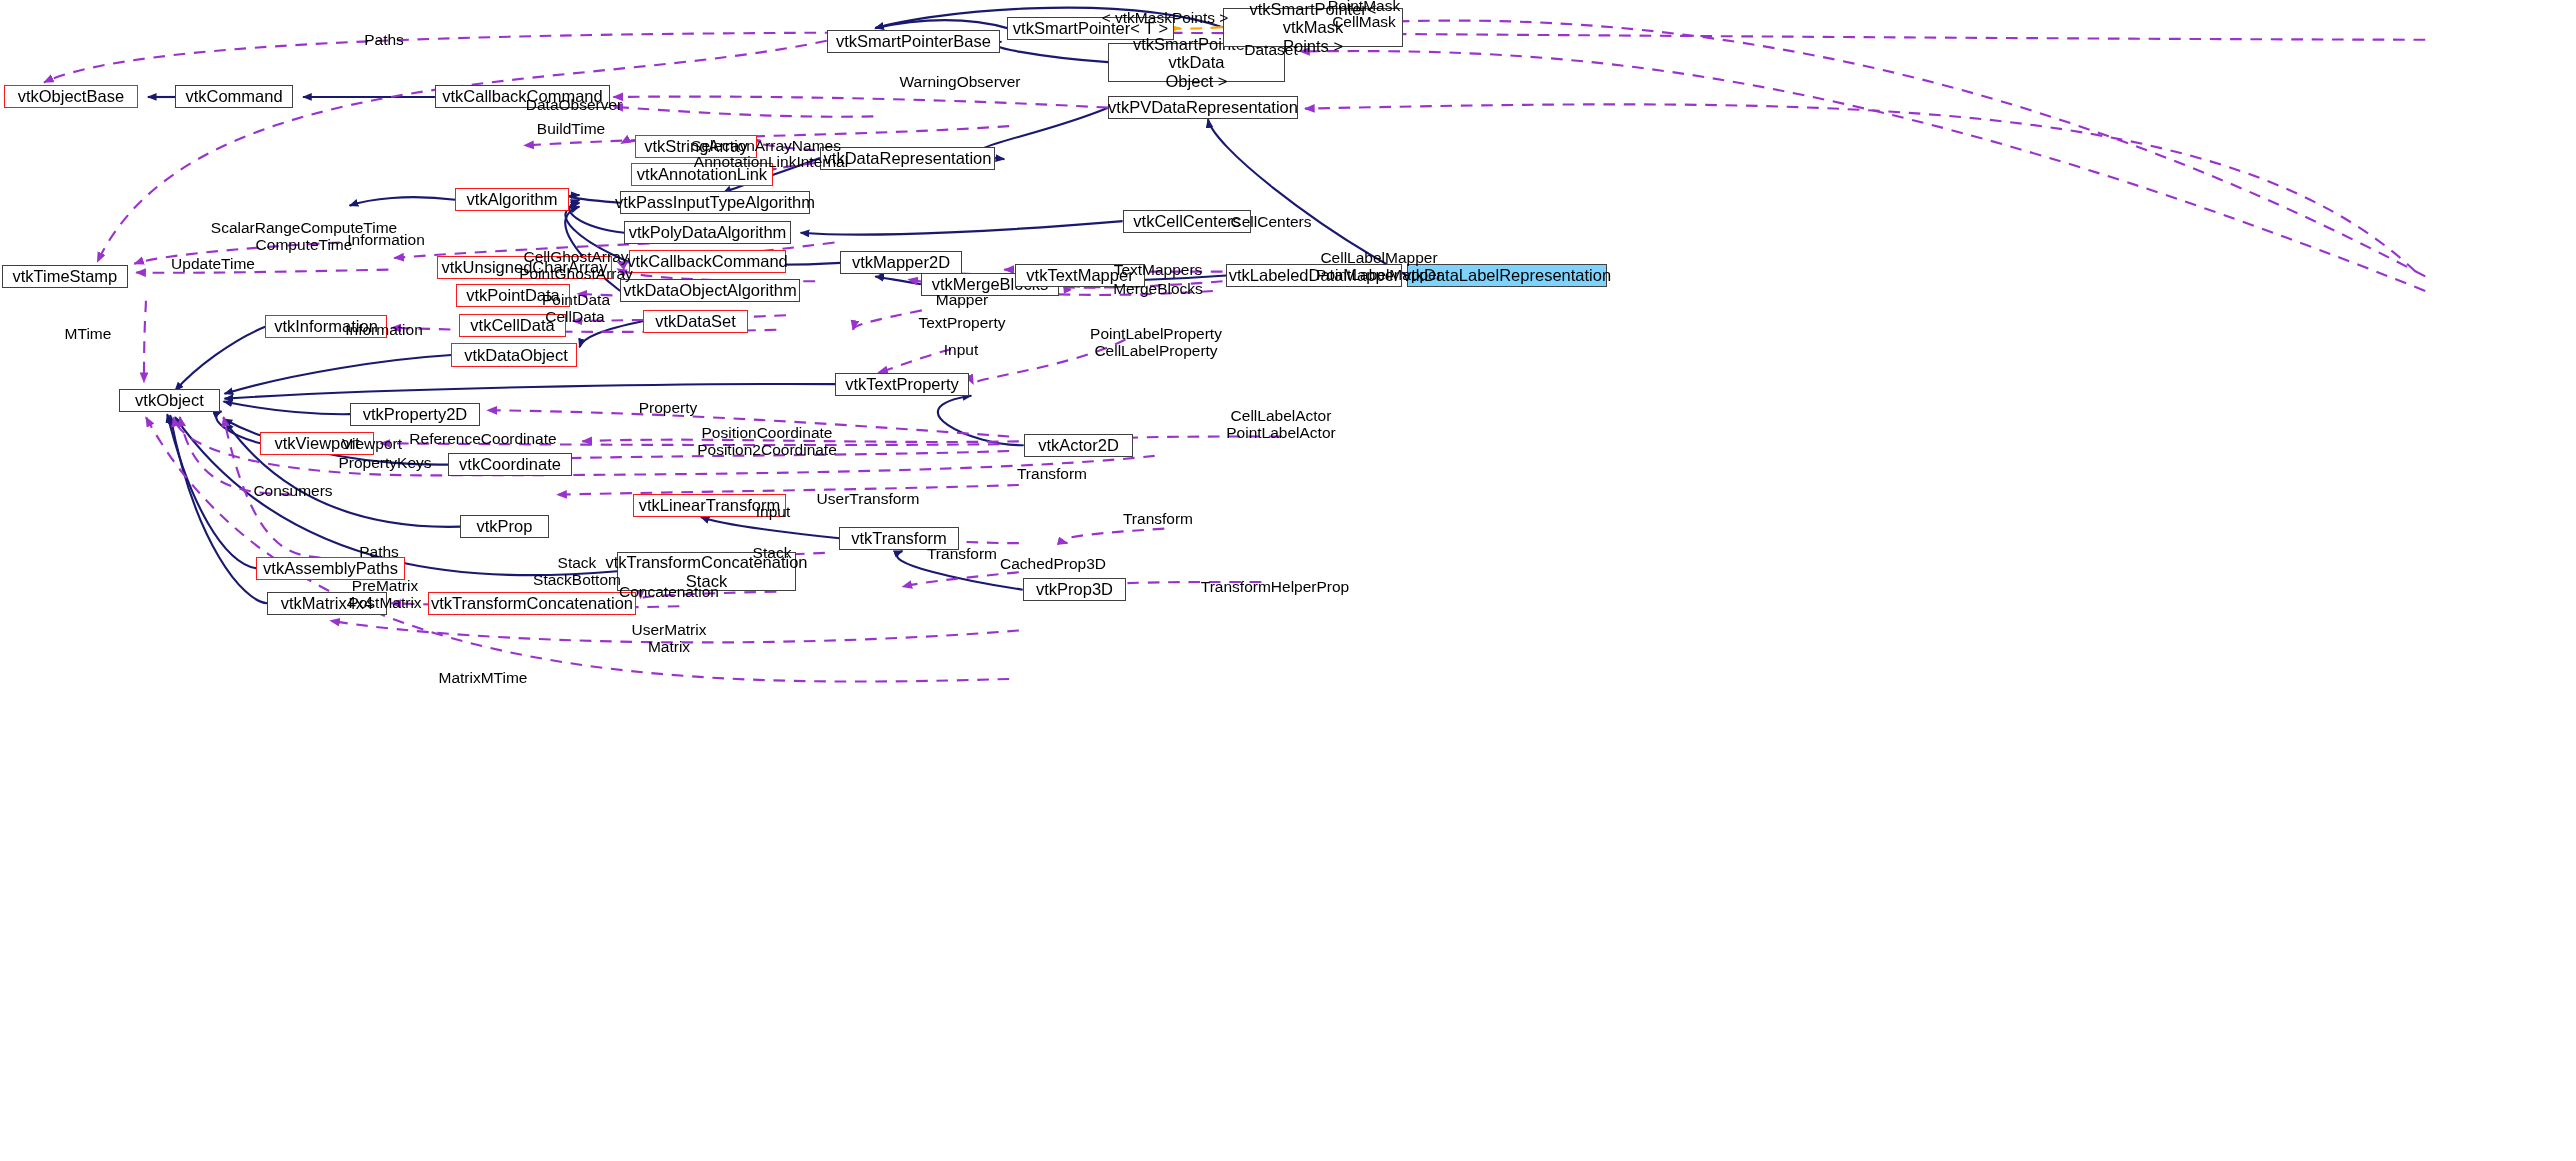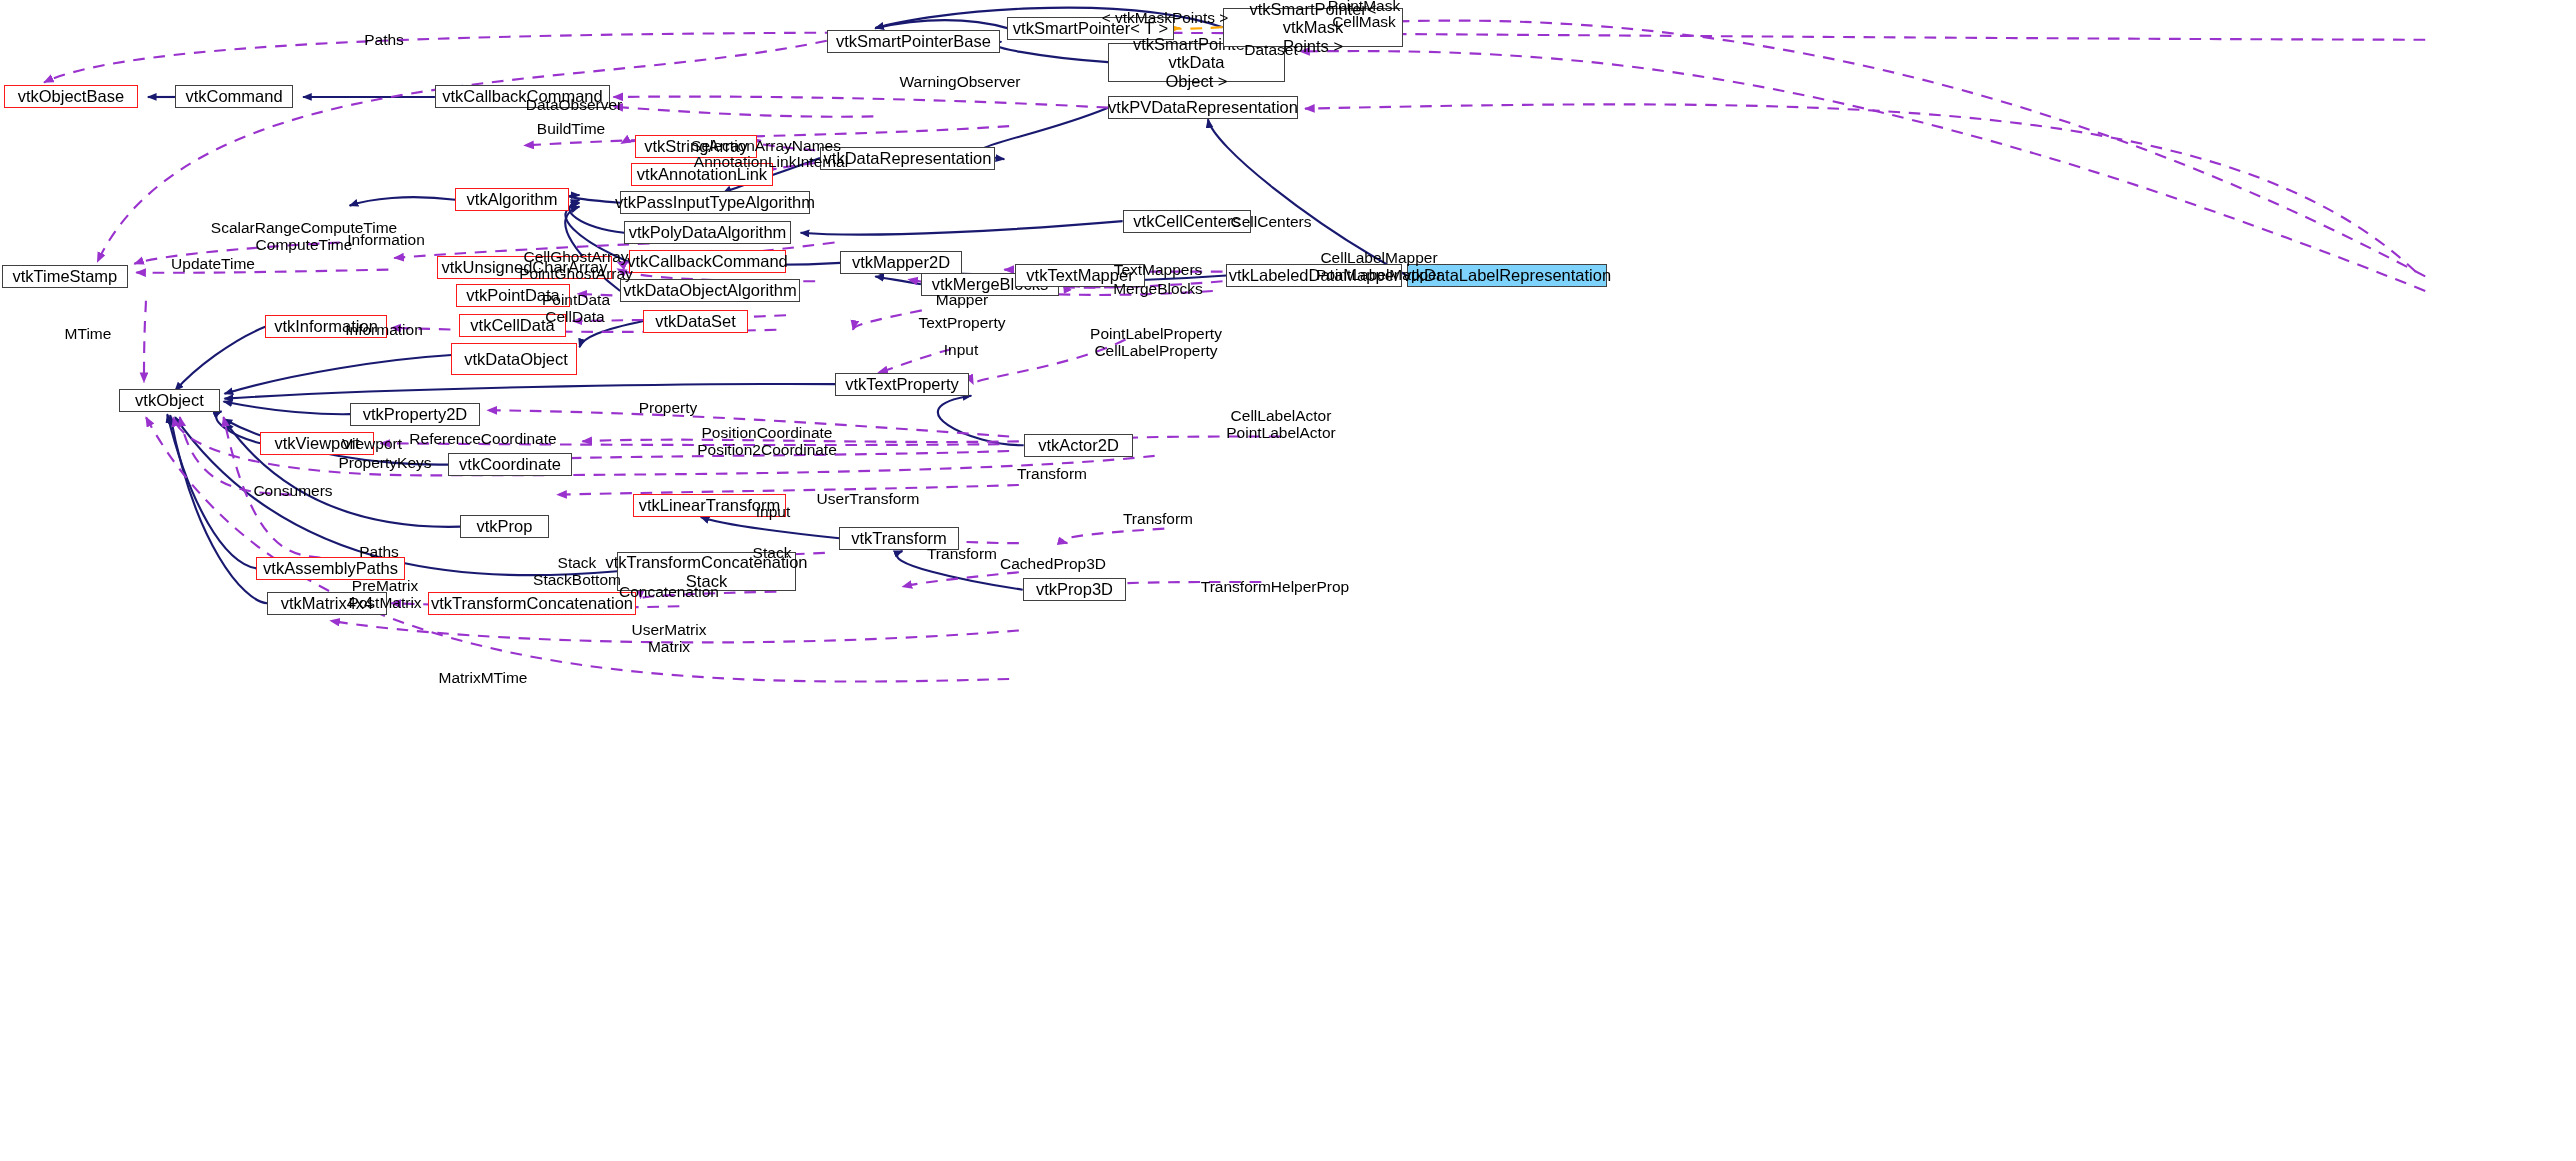--- a/index.html
+++ b/index.html
@@ -191,21 +191,21 @@
       <div class="node plain" style="left: 921px; top: 273px; width: 138px; height: 23px;">vtkMergeBlocks</div>
       <div class="node plain" style="left: 1015px; top: 264px; width: 130px; height: 23px;">vtkTextMapper</div>
       <div class="node plain" style="left: 1226px; top: 264px; width: 176px; height: 23px;">vtkLabeledDataMapper</div>
       <div class="node target" style="left: 1407px; top: 264px; width: 200px; height: 23px;">vtkDataLabelRepresentation</div>
       <div class="node red" style="left: 456px; top: 284px; width: 114px; height: 23px;">vtkPointData</div>
       <div class="node plain" style="left: 620px; top: 279px; width: 180px; height: 23px;">vtkDataObjectAlgorithm</div>
       <div class="node red" style="left: 459px; top: 314px; width: 107px; height: 23px;">vtkCellData</div>
       <div class="node red" style="left: 643px; top: 310px; width: 105px; height: 23px;">vtkDataSet</div>
       <div class="node plain" style="left: 1.9px; top: 265px; width: 126px; height: 23px;">vtkTimeStamp</div>
       <div class="node red" style="left: 265px; top: 315px; width: 122px; height: 23px;">vtkInformation</div>
-      <div class="node red" style="left: 451px; top: 343px; width: 126px; height: 32px; padding-left: 8px;">vtkDataObject</div>
+      <div class="node red" style="left: 451px; top: 343px; width: 126px; height: 24px; padding-left: 8px;">vtkDataObject</div>
       <div class="node plain" style="left: 835px; top: 373px; width: 134px; height: 23px;">vtkTextProperty</div>
       <div class="node plain" style="left: 119px; top: 389px; width: 101px; height: 23px;">vtkObject</div>
       <div class="node plain" style="left: 350px; top: 403px; width: 130px; height: 23px;">vtkProperty2D</div>
       <div class="node red" style="left: 260px; top: 432px; width: 114px; height: 23px;">vtkViewport</div>
       <div class="node plain" style="left: 448px; top: 453px; width: 124px; height: 23px;">vtkCoordinate</div>
       <div class="node plain" style="left: 1024px; top: 434px; width: 109px; height: 23px;">vtkActor2D</div>
       <div class="node red" style="left: 633px; top: 494px; width: 153px; height: 23px;">vtkLinearTransform</div>
       <div class="node plain" style="left: 460px; top: 515px; width: 89px; height: 23px;">vtkProp</div>
       <div class="node plain" style="left: 839px; top: 527px; width: 120px; height: 23px;">vtkTransform</div>
       <div class="node red" style="left: 256px; top: 557px; width: 149px; height: 23px;">vtkAssemblyPaths</div>

